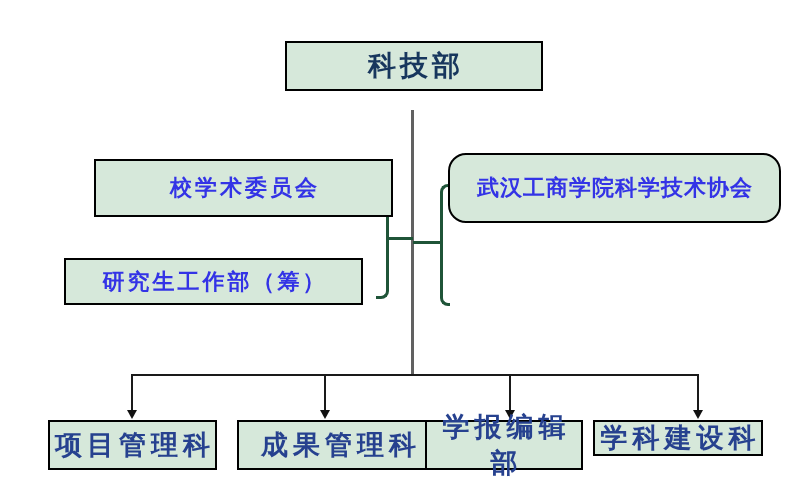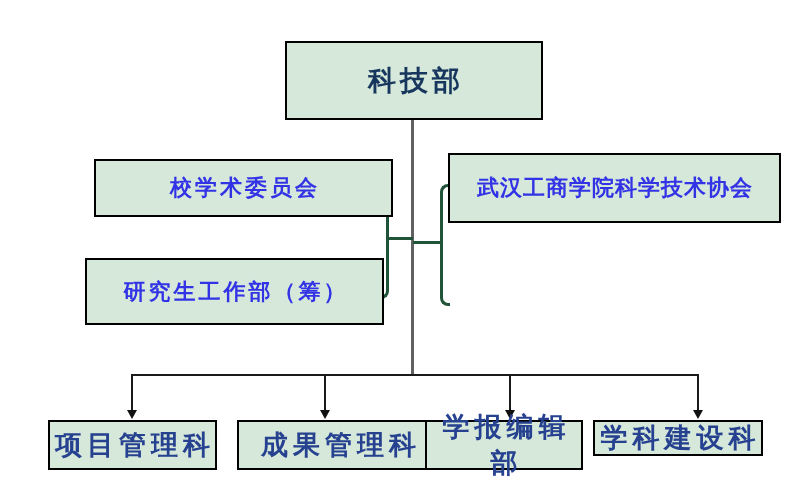--- a/index.html
+++ b/index.html
@@ -115,32 +115,32 @@
   <div class="line h-dist"></div>
   <div class="drop" style="left:131px;"></div>
   <div class="drop" style="left:324px;"></div>
   <div class="drop" style="left:509px;"></div>
   <div class="drop" style="left:697px;"></div>
   <div class="arrow" style="left:127px;"></div>
   <div class="arrow" style="left:320px;"></div>
   <div class="arrow" style="left:505px;"></div>
   <div class="arrow" style="left:693px;"></div>
 
-  <div class="node node-root" style="left:285px;top:41px;width:258px;height:79px;">
+  <div class="node node-root" style="left:285px;top:41px;width:258px;height:50px;">
     <span>科技部</span>
   </div>
 
   <div class="node node-side" style="left:77px;top:159px;width:299px;height:58px;margin-left:17px;">
     <span>校学术委员会</span>
   </div>
-  <div class="node node-side" style="left:85px;top:258px;width:299px;height:67px;">
+  <div class="node node-side" style="left:64px;top:258px;width:299px;height:47px;">
     <span>研究生工作部（筹）</span>
   </div>
 
-  <div class="node node-side" style="left:448px;top:153px;width:333px;height:70px;letter-spacing:1px;padding-left:1px;">
+  <div class="node node-side" style="left:448px;top:153px;width:333px;height:70px;letter-spacing:1px;padding-left:1px;border-radius:18px;">
     <span>武汉工商学院科学技术协会</span>
   </div>
 
   <div class="node node-bottom" style="left:48px;top:420px;width:169px;height:50px;">
     <span>项目管理科</span>
   </div>
   <div class="node node-bottom" style="left:237px;top:420px;width:203px;height:50px;">
     <span>成果管理科</span>
   </div>
   <div class="node node-bottom" style="left:425px;top:420px;width:158px;height:50px;">

